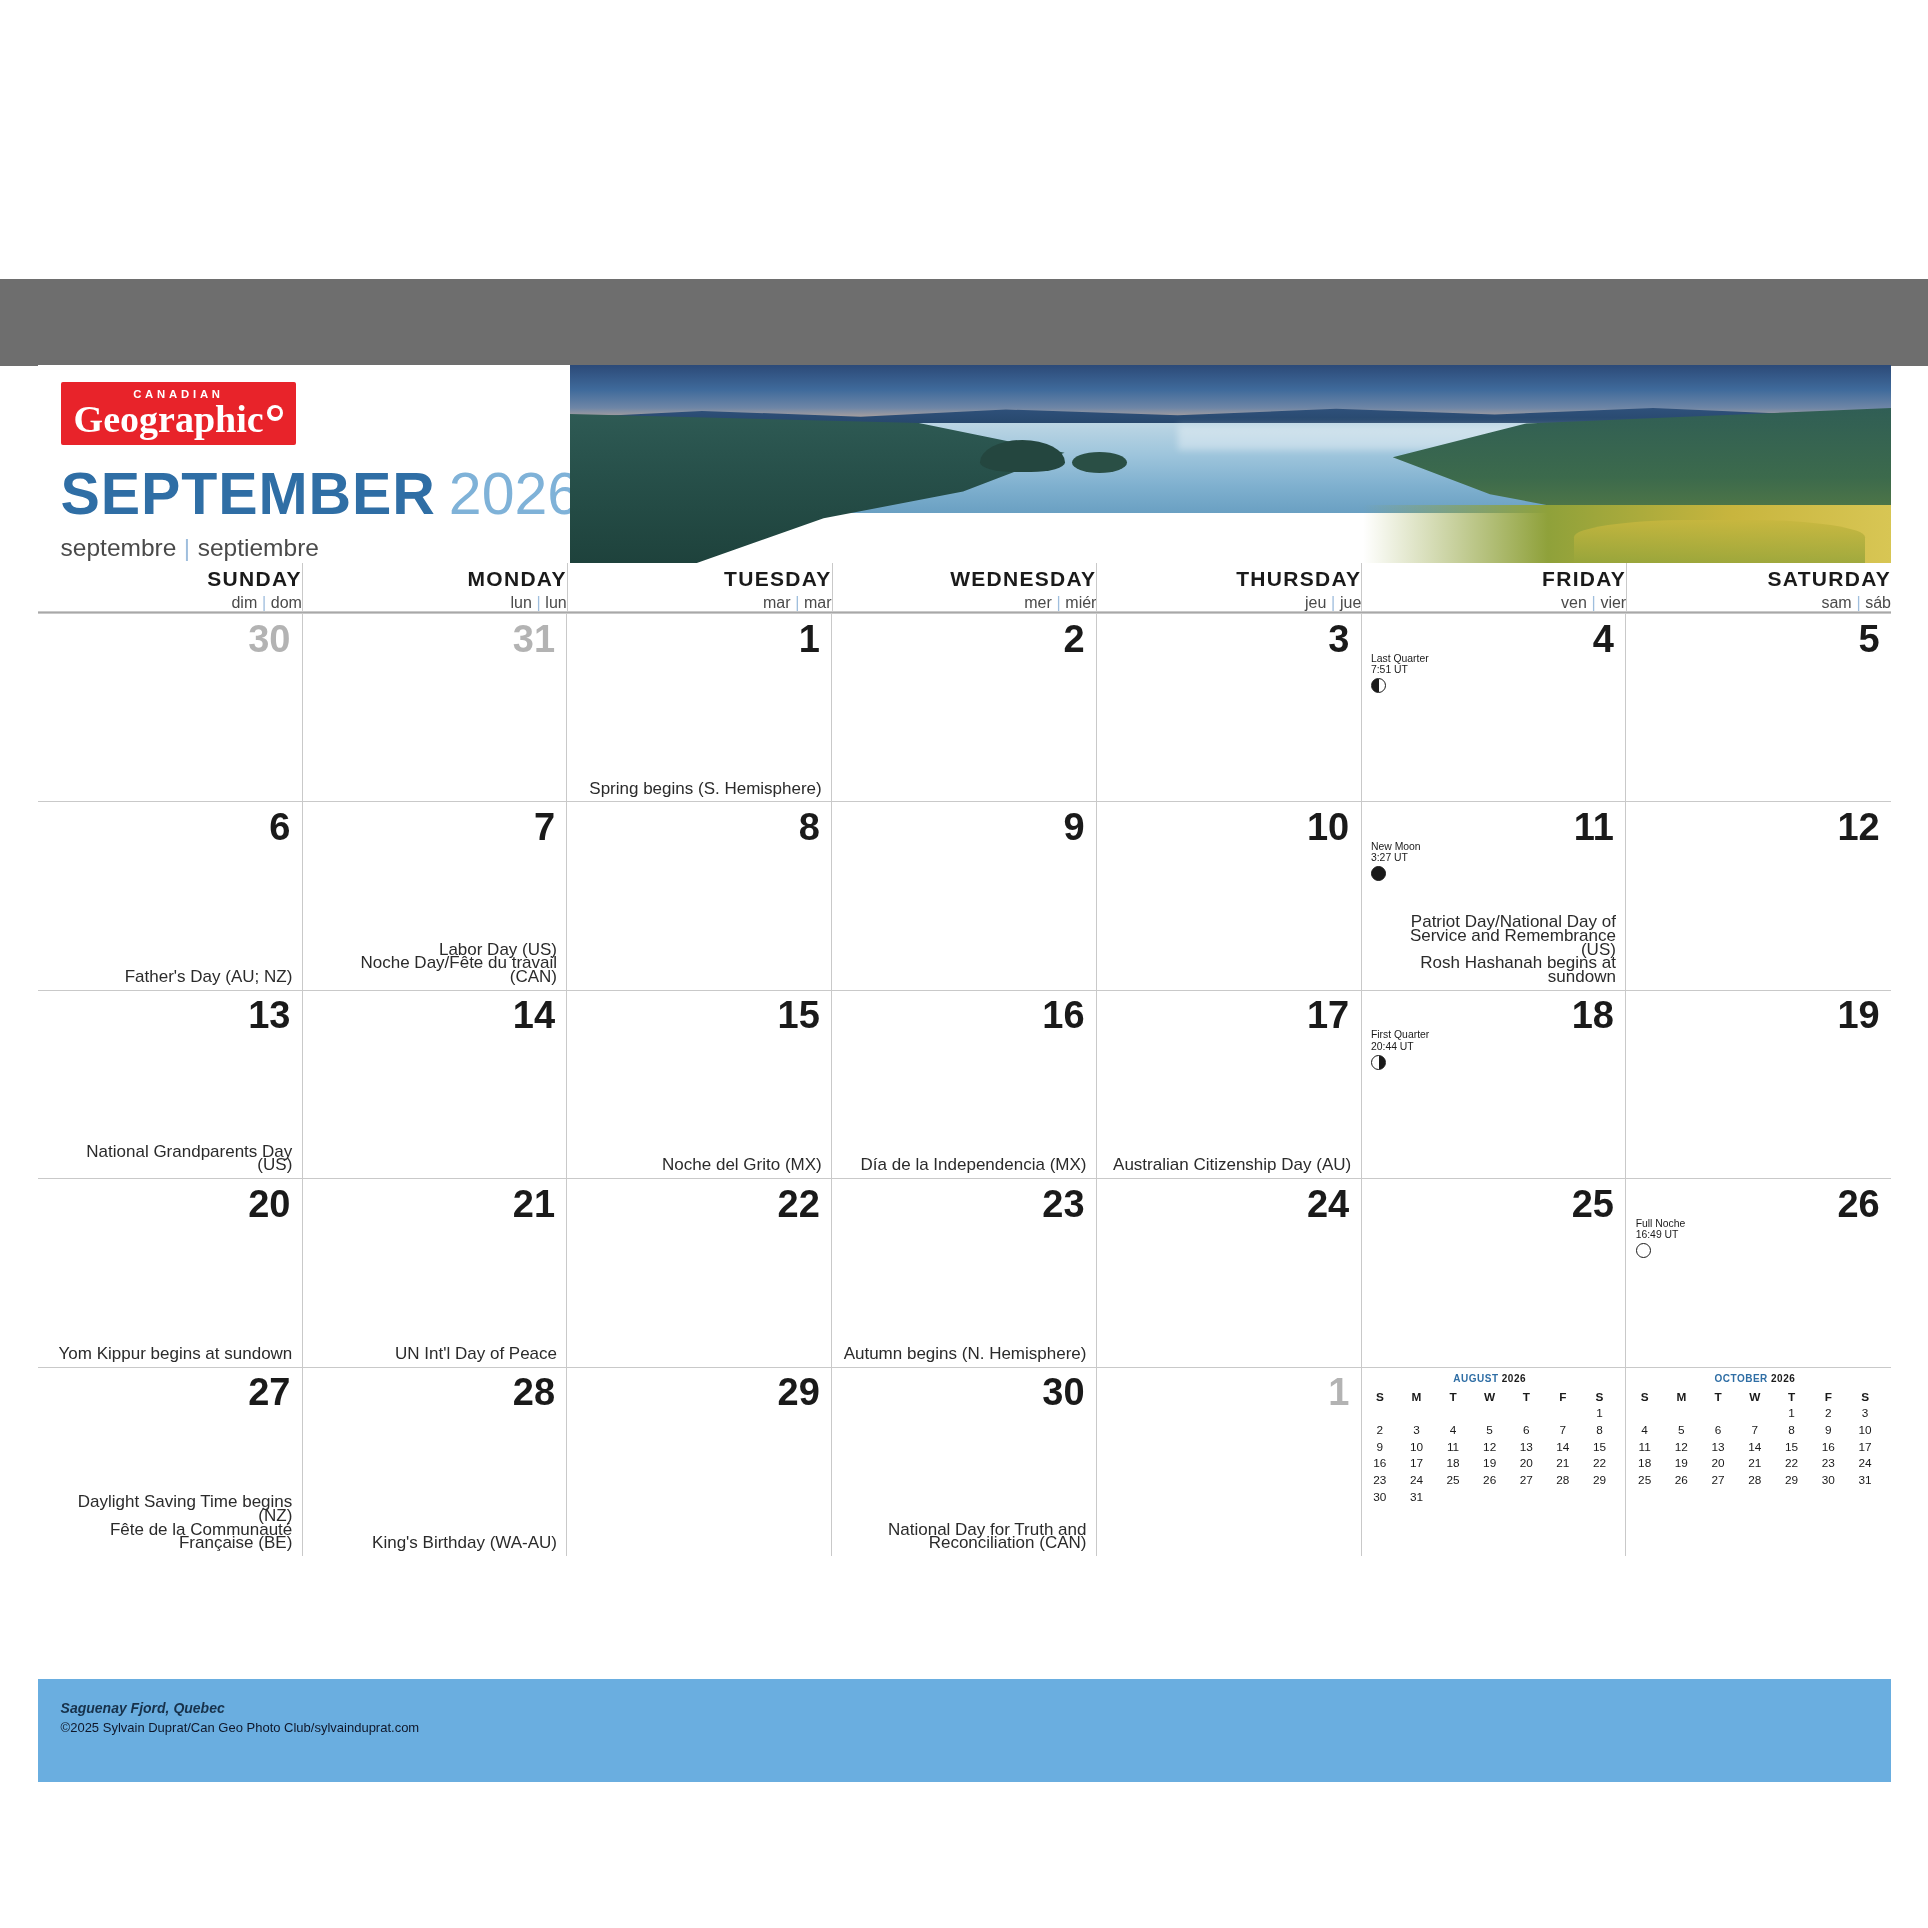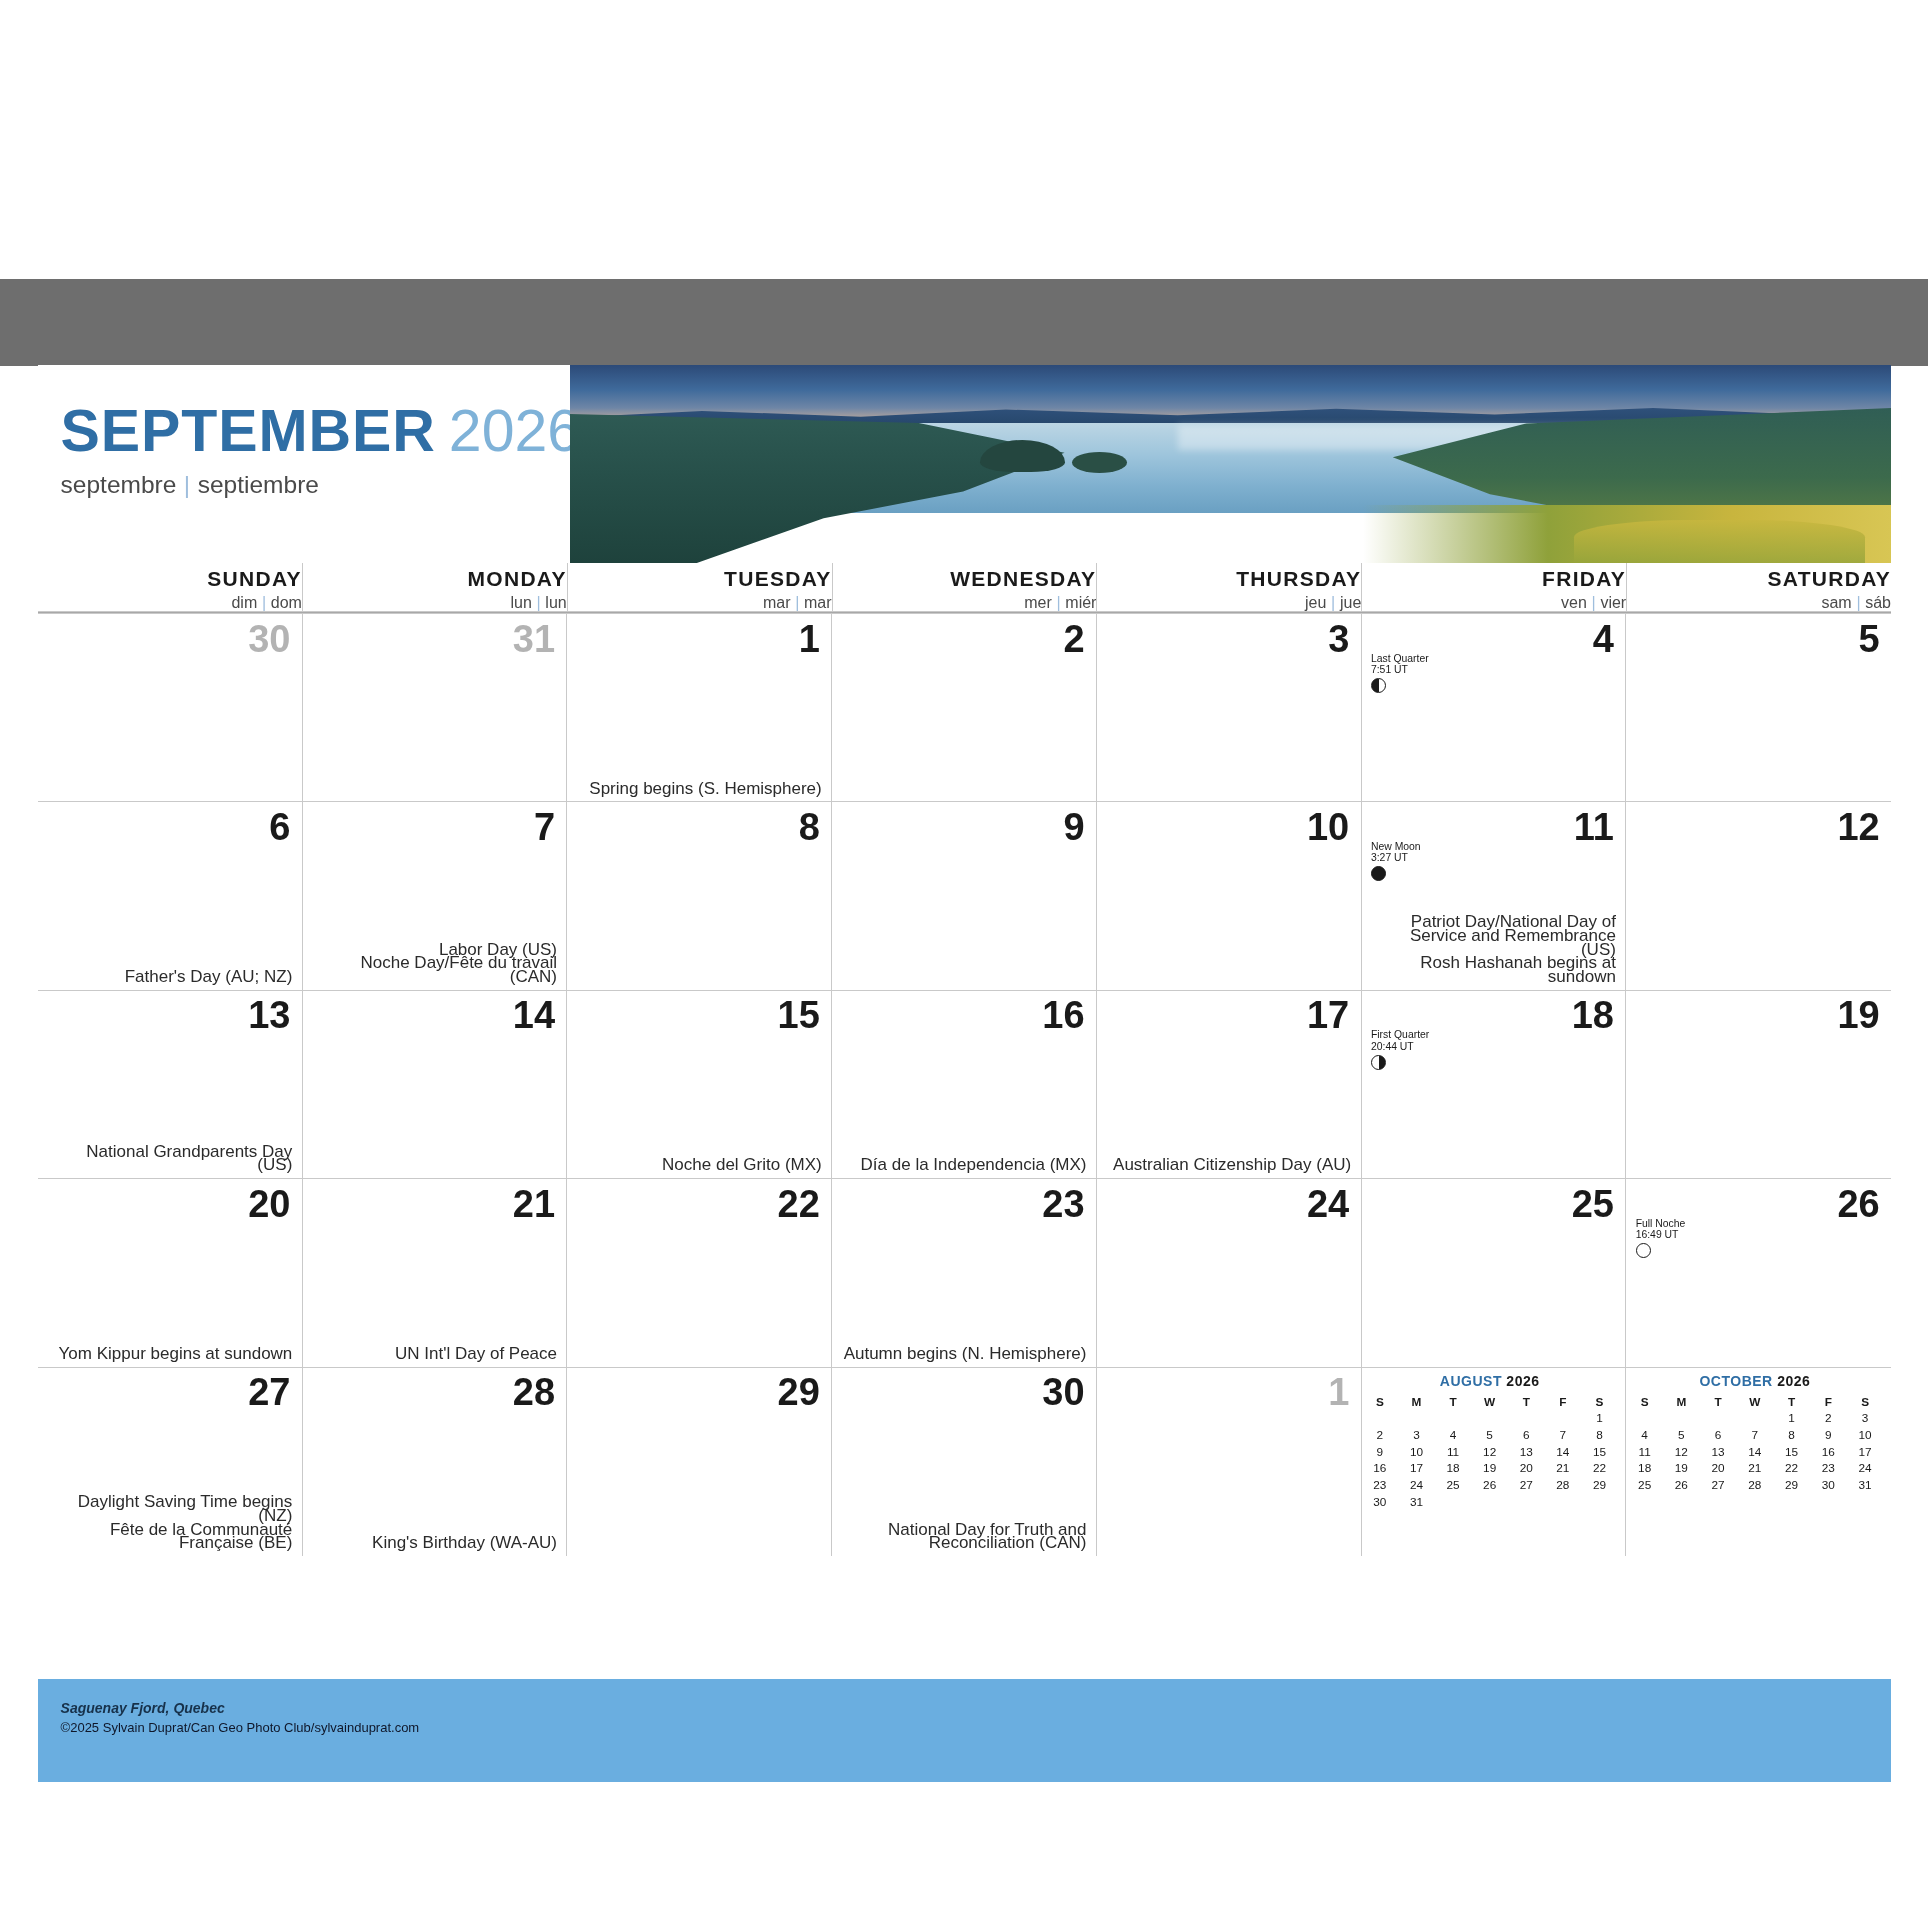--- a/index.html
+++ b/index.html
@@ -59,41 +59,45 @@
   .events{position:absolute;right:9.4px;bottom:6px;left:9.4px;text-align:right;font-size:17px;color:#2b2b2b;line-height:13.7px;}
   .moon{position:absolute;left:9.4px;top:5.6px;font-size:10.4px;color:#1a1a1a;line-height:11.3px;margin-top:33px;}
   .moon .glyph{display:block;margin-top:2.8px;width:13px;height:13px;border-radius:50%;border:1.3px solid #1a1a1a;}
   .moon .glyph.new{background:#1a1a1a;}
   .moon .glyph.full{background:#ffffff;}
   .moon .glyph.last{background:linear-gradient(90deg,#1a1a1a 50%,#ffffff 50%);}
   .moon .glyph.first{background:linear-gradient(90deg,#ffffff 50%,#1a1a1a 50%);}
 
   
   .mini{position:absolute;left:0;top:5.6px;right:7.5px;}
-  .mini .mtitle{text-align:center;font-size:14px;font-weight:bold;color:#2f6ea5;letter-spacing:0.5px;margin-bottom:4.7px;}
+  .mini .mtitle{text-align:center;font-size:10px;font-weight:bold;color:#2f6ea5;letter-spacing:0.5px;margin-bottom:4.7px;}
   .mini .mtitle .yr{color:#1a1a1a;}
   .mini table{width:100%;border-collapse:collapse;}
   .mini th{font-size:11.8px;font-weight:bold;color:#1a1a1a;padding:0.9px 0;text-align:center;}
   .mini td{font-size:11.8px;color:#1a1a1a;padding:1.4px 0;text-align:center;}
   .bluebar{position:absolute;left:38px;top:1679px;width:1853px;height:104px;background:#6aaee0;}
   .bluebar .cap{position:absolute;left:22.6px;top:21px;font-size:14px;color:#17314a;font-style:italic;font-weight:bold;}
   .bluebar .cred{position:absolute;left:22.6px;top:41px;font-size:13px;color:#0f172a;}
   .bottomwhite{position:absolute;left:0;top:1782px;width:1928px;height:146px;background:#ffffff;}
 </style>
 </head>
 <body>
 
 <div id="page">
 
   <div class="grey-band"></div>
 
   <div class="sheet">
 
     <div class="header">
       <div class="brandbox">
+        <div class="logo">
+          <div class="can">CANADIAN</div>
+          <div class="geo"><span>Geographic</span><span class="dot"></span></div>
+        </div>
         <div class="monthline">
           <span class="m">SEPTEMBER</span><span class="y">2026</span>
         </div>
         <div class="sub">
           <span>septembre</span><span class="bar">|</span><span>septiembre</span>
         </div>
       </div>
 
       <div class="photo">
         <div class="sky"></div>

